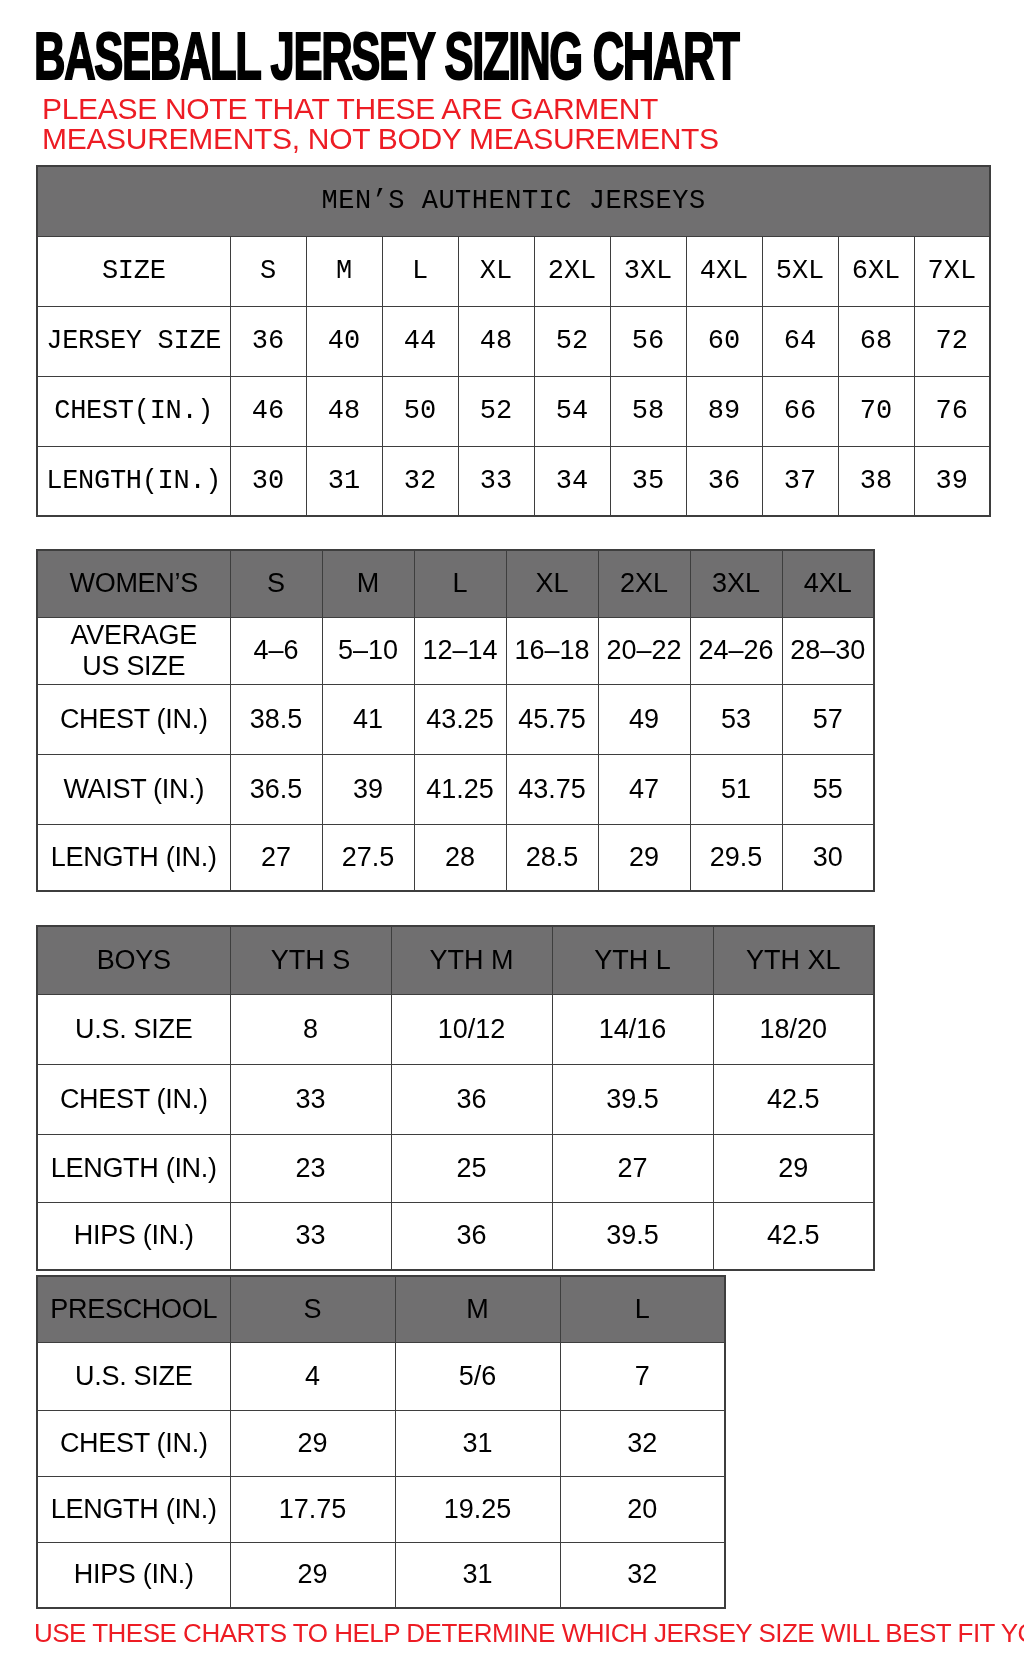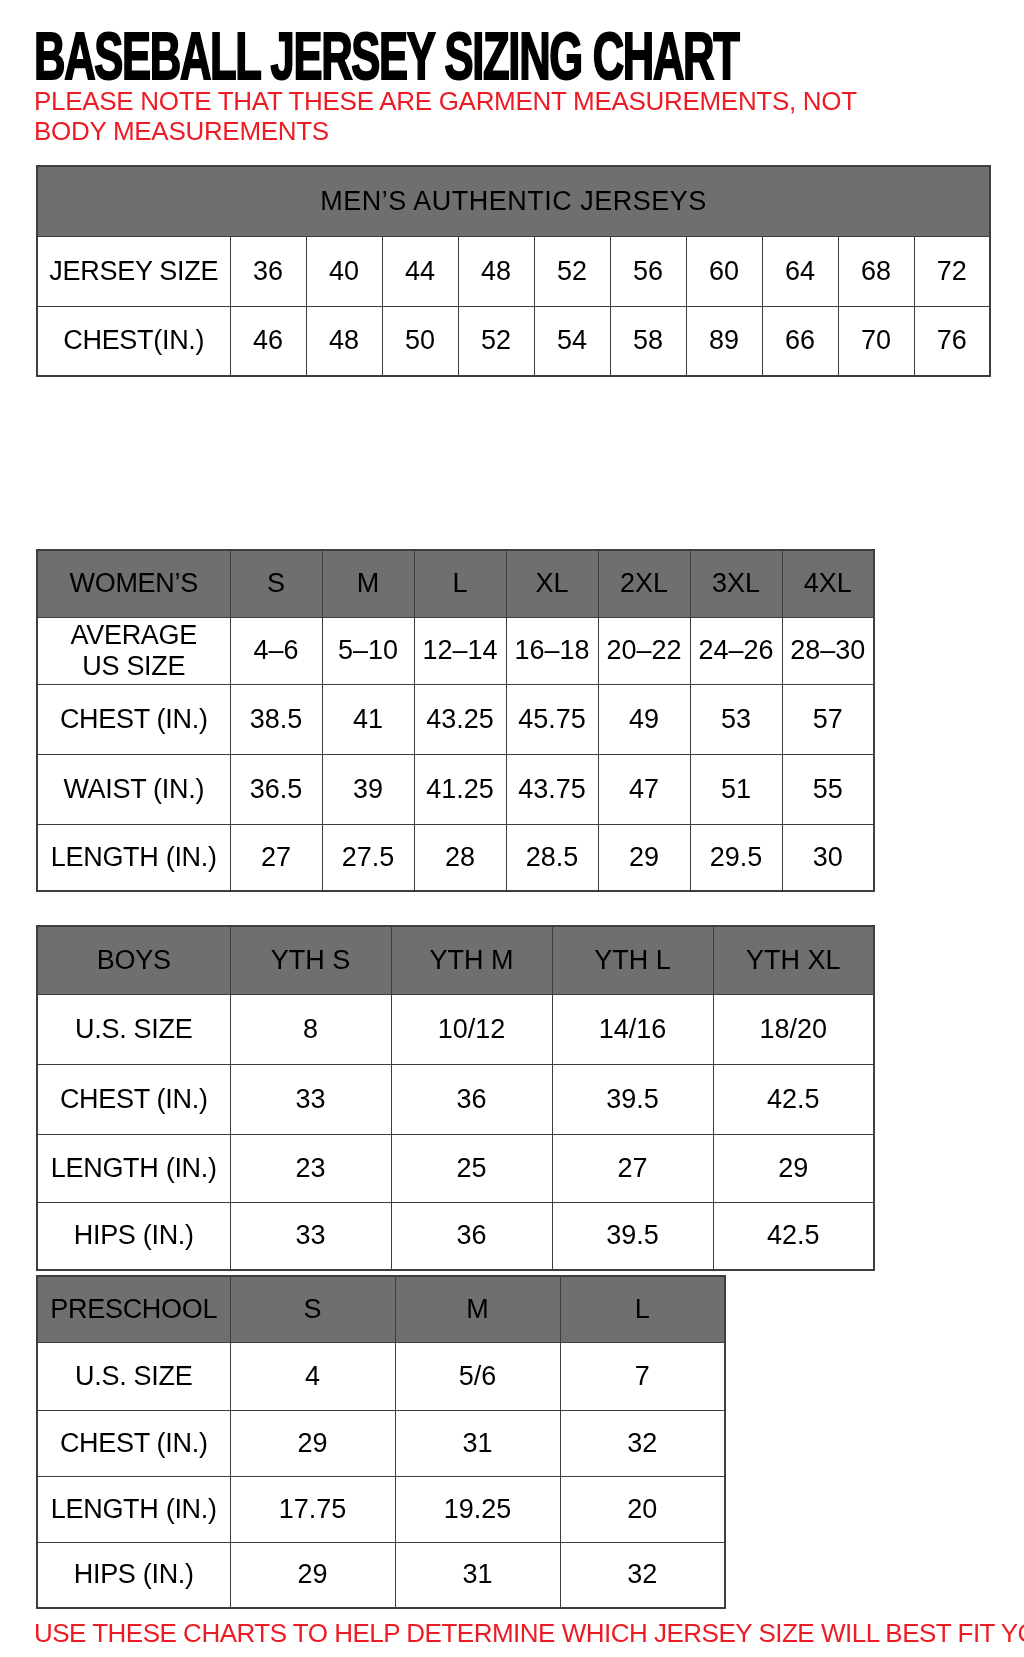--- a/index.html
+++ b/index.html
@@ -9,40 +9,40 @@
     -webkit-font-smoothing:antialiased;
   }
   .page-title{
     position:absolute;left:34px;top:18px;margin:0;
     font-size:66px;font-weight:700;color:#000;
     letter-spacing:-2px;white-space:nowrap;
     transform:scaleX(0.66);transform-origin:0 0;
     -webkit-text-stroke:2px #000;
   }
   .note{
-    position:absolute;left:34px;top:86px;margin:0;width:880px;
-    font-size:26px;line-height:30px;color:#ed1c24;letter-spacing:-0.3px;
+    position:absolute;left:34px;top:86px;margin:8px;width:880px;
+    font-size:30px;line-height:30px;color:#ed1c24;letter-spacing:-0.3px;
   }
   .footer-note{
     position:absolute;left:34px;top:1618px;margin:0;width:990px;
     font-size:26px;color:#ed1c24;letter-spacing:-0.5px;white-space:nowrap;
   }
   table.tbl{
     position:absolute;border-collapse:collapse;table-layout:fixed;
     border:2px solid #3e3e3e;
   }
   table.tbl td{
     border:1.5px solid #3e3e3e;text-align:center;vertical-align:middle;
     font-size:27px;color:#000;padding:0;overflow:hidden;white-space:pre-line;
   }
   td.gray{background:#706f70;color:#fff;}
   td.lbl{font-size:24px;letter-spacing:-0.3px;}
   td.banner{font-size:29px;letter-spacing:0.5px;}
 
-  .mens{left:36px;top:165px;width:953px;}
+  .mens{left:36px;top:165px;width:953px;font-family:Liberation Mono, monospace;}
   .mens tr{height:70px;}
   .womens{left:36px;top:549px;width:837px;}
   .womens tr{height:67px;margin-top:32px;}
   .womens tr:nth-child(3),.womens tr:nth-child(4){height:70px;}
   .boys{left:36px;top:925px;width:837px;}
   .boys tr{height:68px;}
   .boys tr:nth-child(2),.boys tr:nth-child(3){height:70px;}
   .preschool{left:36px;top:1275px;width:688px;border-radius:12px;}
   .preschool tr{height:66px;}
   .preschool tr:nth-child(2){height:68px;}
@@ -65,20 +65,33 @@
       <col style="width:76px">
       <col style="width:76px">
       <col style="width:76px">
       <col style="width:76px">
   </colgroup>
   <tbody>
       <tr>
     <td class="gray banner" colspan="11">MEN’S AUTHENTIC JERSEYS</td>
   </tr>
   <tr>
+    <td class="lbl">SIZE</td>
+    <td>S</td>
+    <td>M</td>
+    <td>L</td>
+    <td>XL</td>
+    <td>2XL</td>
+    <td>3XL</td>
+    <td>4XL</td>
+    <td>5XL</td>
+    <td>6XL</td>
+    <td>7XL</td>
+  </tr>
+  <tr>
     <td class="lbl">JERSEY SIZE</td>
     <td>36</td>
     <td>40</td>
     <td>44</td>
     <td>48</td>
     <td>52</td>
     <td>56</td>
     <td>60</td>
     <td>64</td>
     <td>68</td>
@@ -90,20 +103,33 @@
     <td>48</td>
     <td>50</td>
     <td>52</td>
     <td>54</td>
     <td>58</td>
     <td>89</td>
     <td>66</td>
     <td>70</td>
     <td>76</td>
   </tr>
+  <tr>
+    <td class="lbl">LENGTH(IN.)</td>
+    <td>30</td>
+    <td>31</td>
+    <td>32</td>
+    <td>33</td>
+    <td>34</td>
+    <td>35</td>
+    <td>36</td>
+    <td>37</td>
+    <td>38</td>
+    <td>39</td>
+  </tr>
 </tbody>
   </table>
 
 <table class="tbl womens">
   <colgroup>
     <col style="width:193px">
       <col style="width:92px">
       <col style="width:92px">
       <col style="width:92px">
       <col style="width:92px">

